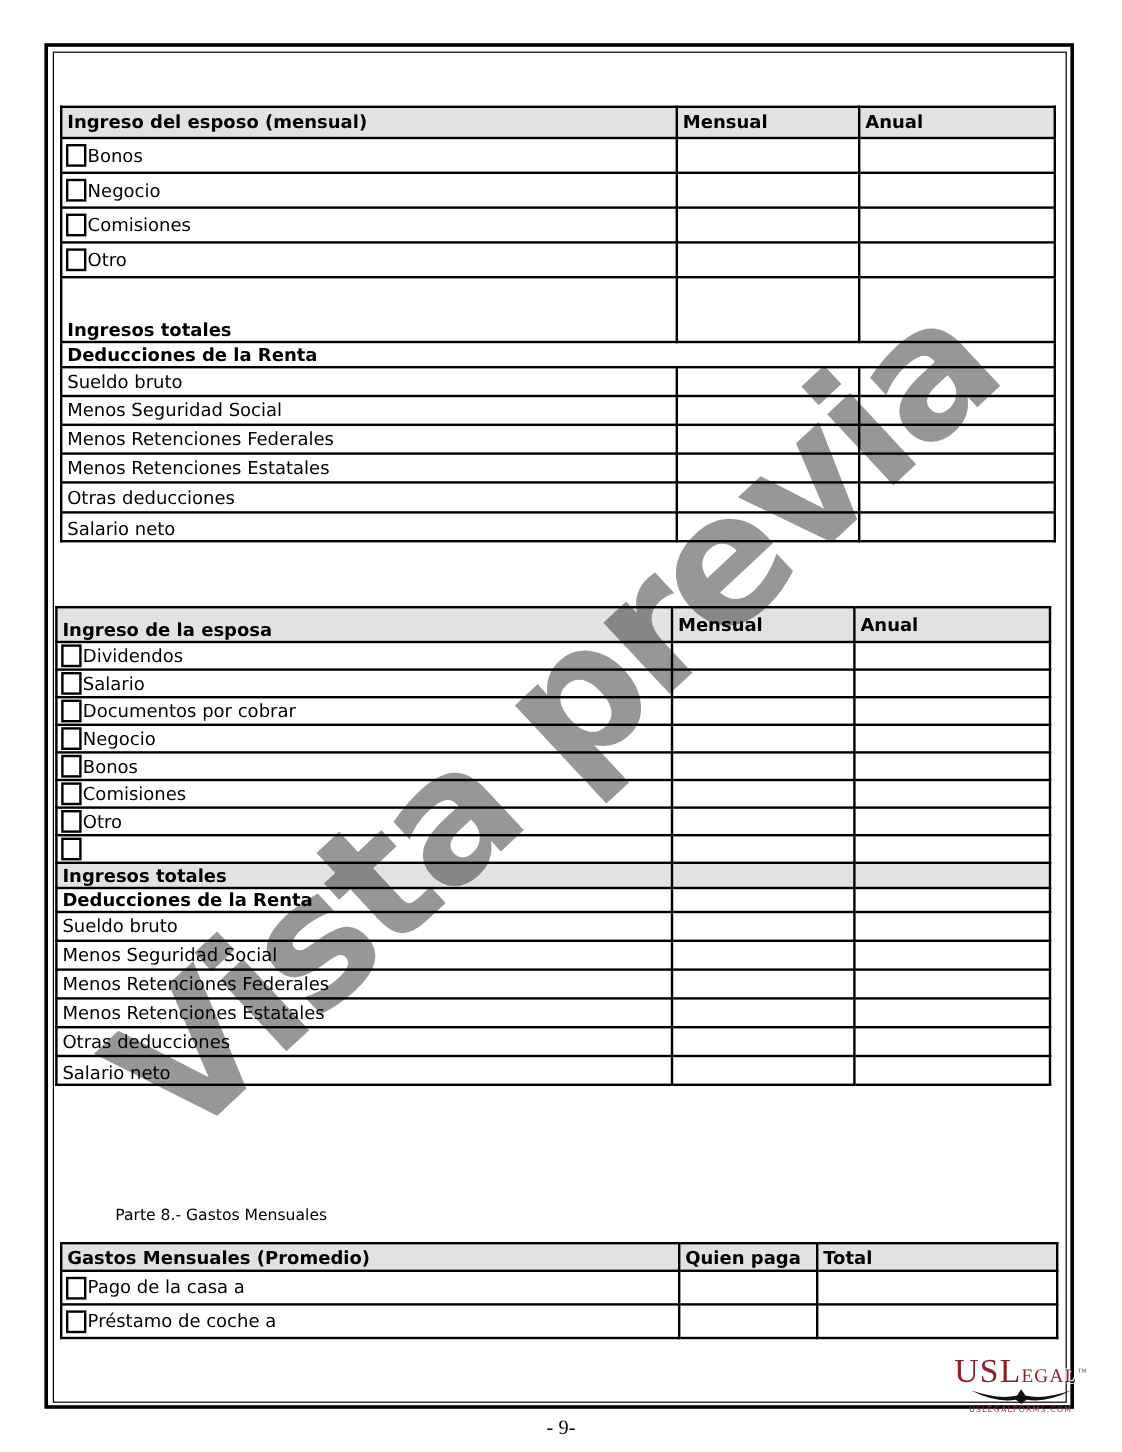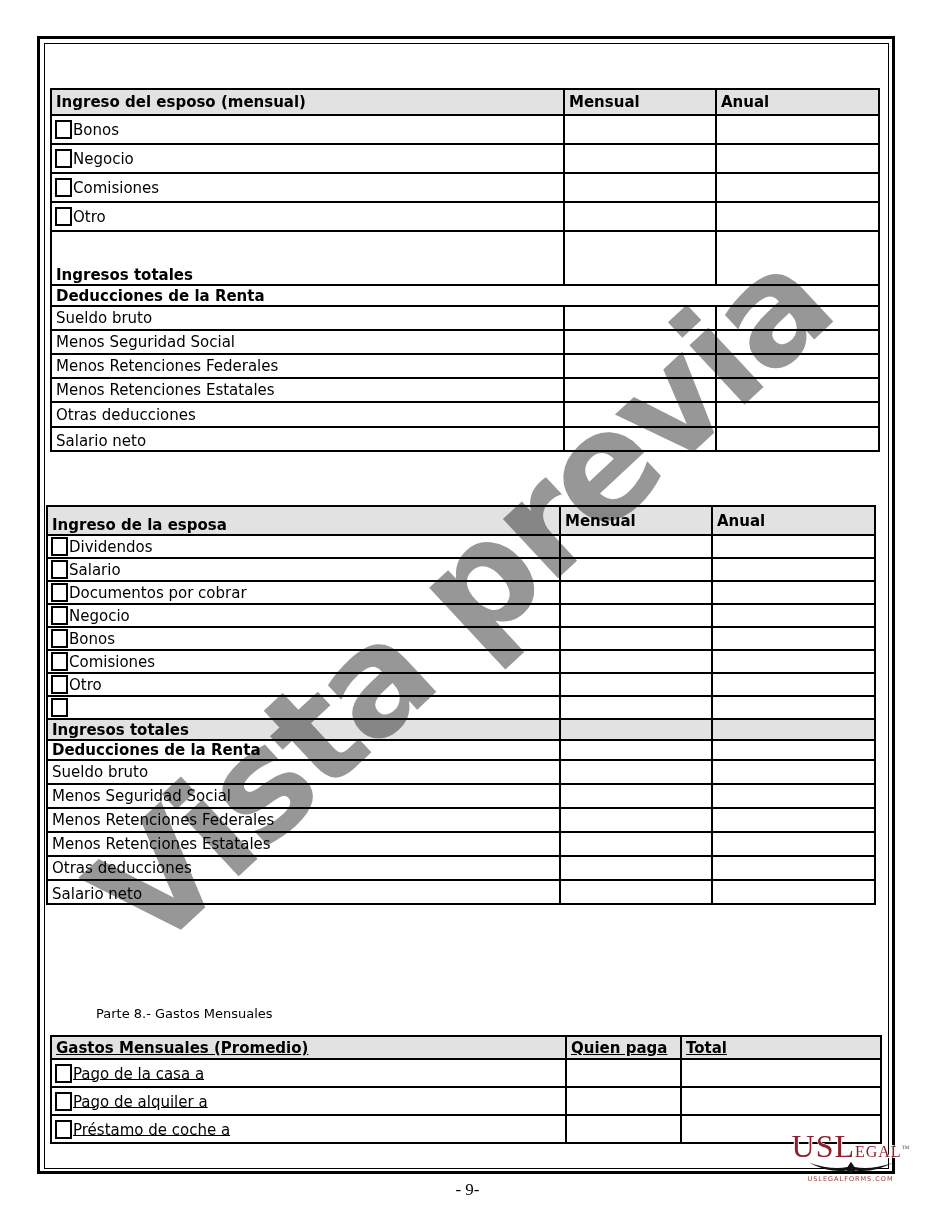--- a/index.html
+++ b/index.html
@@ -66,21 +66,21 @@
   
   .logo {
     position:absolute; left:788px; top:1130px; width:125px; z-index:50;
     text-align:center; line-height:1;
   }
   .logo .brand {
     font-family:"Liberation Serif", serif; color:#8e1f2c;
     text-shadow:1px 1px 0 #fff, -1px -1px 0 #fff;
     white-space:nowrap;
   }
-  .logo .brand .big   { font-size:32px; letter-spacing:1px; }
+  .logo .brand .big   { font-size:28px; letter-spacing:1px; }
   .logo .brand .small { font-size:16px; letter-spacing:1px; }
   .logo .brand sup    { font-size:8px; color:#555; }
   .logo .eagle { margin-top:-2px; }
   .logo .tagline {
     font-size:6.5px; color:#a33b3b; letter-spacing:1px; margin-top:-1px;
     font-family:"DejaVu Sans", sans-serif;
   }
   
   .page-number {
     position:absolute; left:0; top:1180px; width:100%; text-align:center;
@@ -256,43 +256,38 @@
   <tr class="h-ded">
     <td class="vbottom">Salario neto</td>
     <td></td>
     <td></td>
   </tr>
 </tbody>
   </table>
 
 <div class="section-label">Parte 8.- Gastos Mensuales</div>
 
-<table class="t3" style="left:50px; top:1035px; width:830px;text-decoration:underline;">
+<table class="t3" style="left:50px; top:1035px; width:830px;">
   <colgroup>
       <col style="width:515px">
       <col style="width:115px">
       <col style="width:200px">
     </colgroup>
   <tbody>
       <tr class="h-hdr">
     <th class="hdr-bg bold">Gastos Mensuales (Promedio)</th>
     <th class="hdr-bg colhead">Quien paga</th>
     <th class="hdr-bg colhead">Total</th>
   </tr>
   <tr class="h-cb">
     <td><span class="cb"></span><span class="cb-lbl">Pago de la casa a</span></td>
     <td></td>
     <td></td>
   </tr>
   <tr class="h-cb">
-    <td><span class="cb"></span><span class="cb-lbl">Pago de alquiler a</span></td>
-    <td></td>
-    <td></td>
-  </tr>
-  <tr class="h-cb">
     <td><span class="cb"></span><span class="cb-lbl">Préstamo de coche a</span></td>
     <td></td>
     <td></td>
   </tr>
 </tbody>
   </table>
 
 <div class="watermark">Vista previa</div>
 
 <div class="logo">

